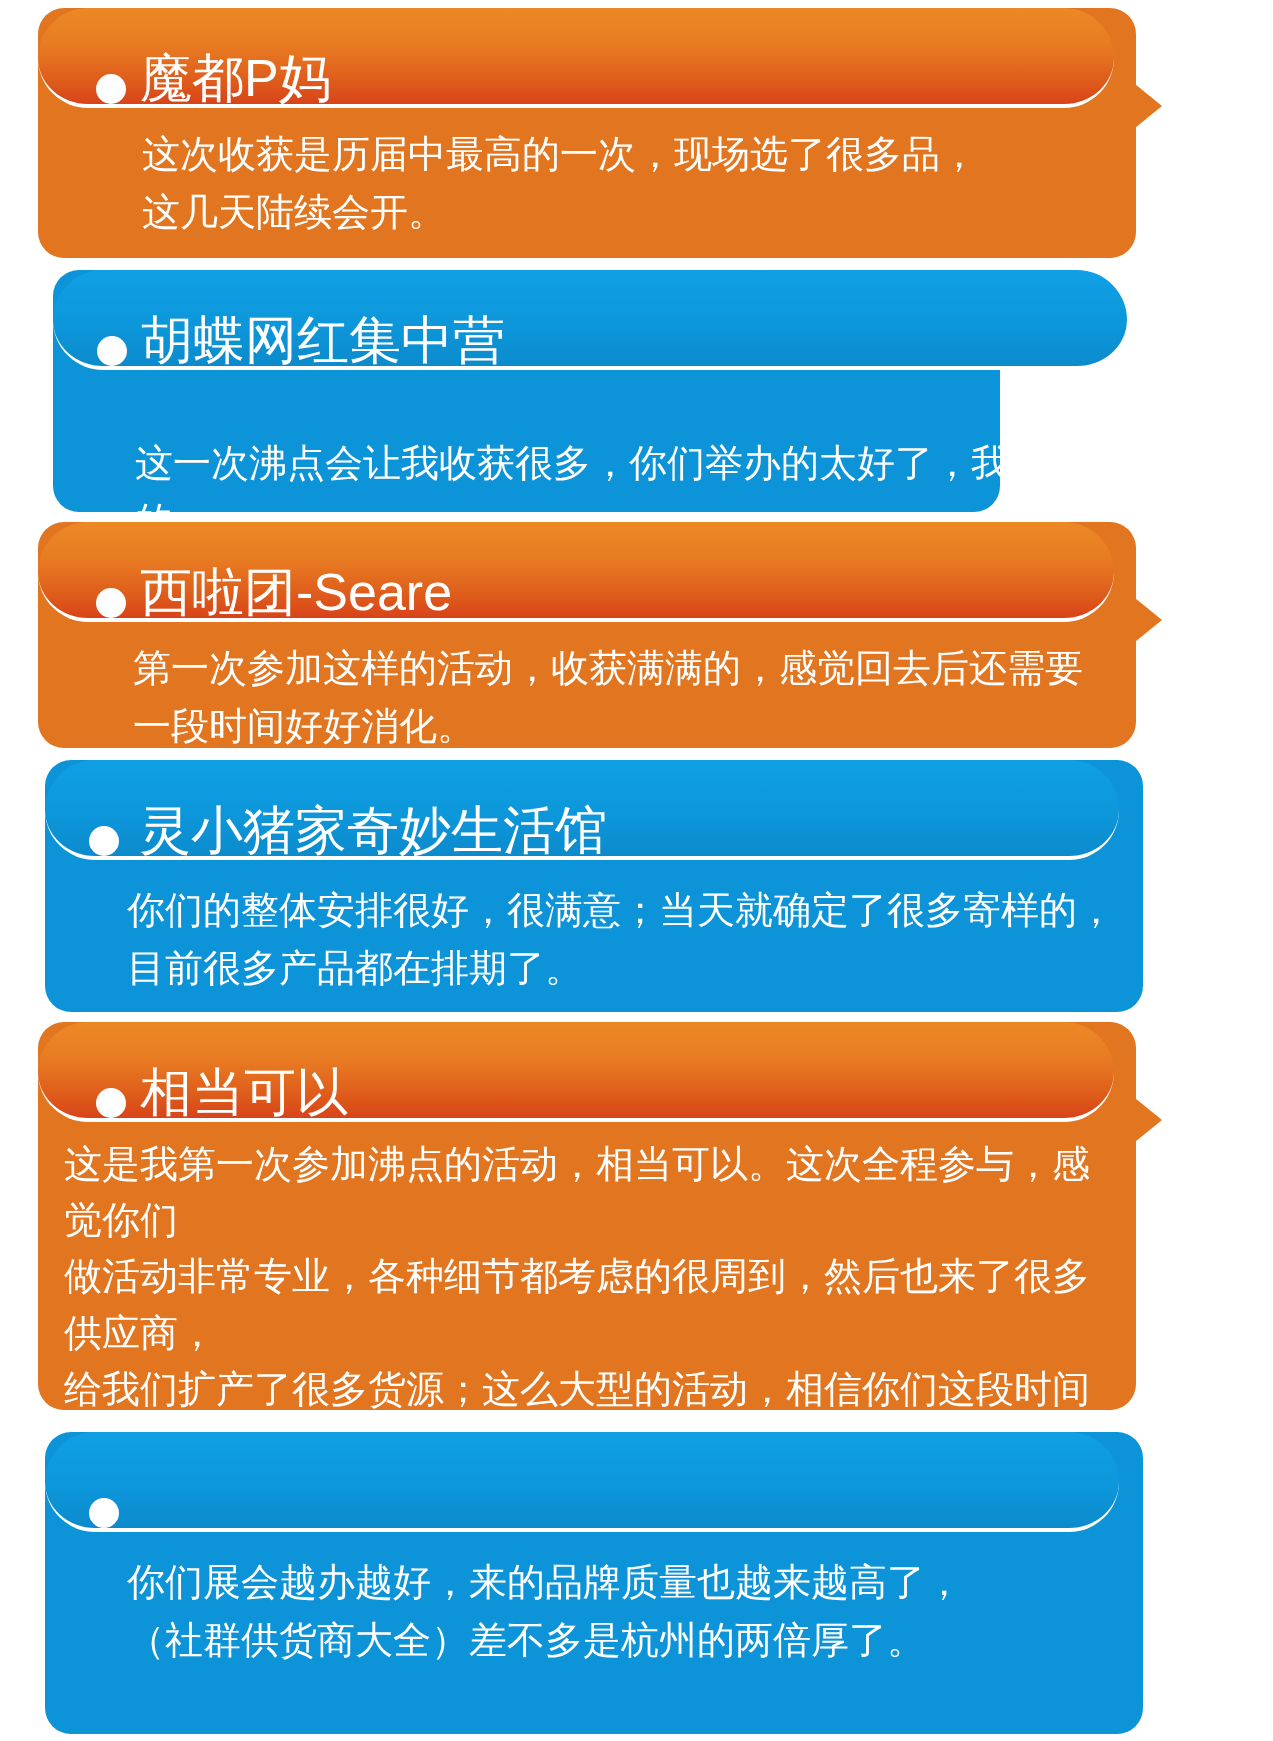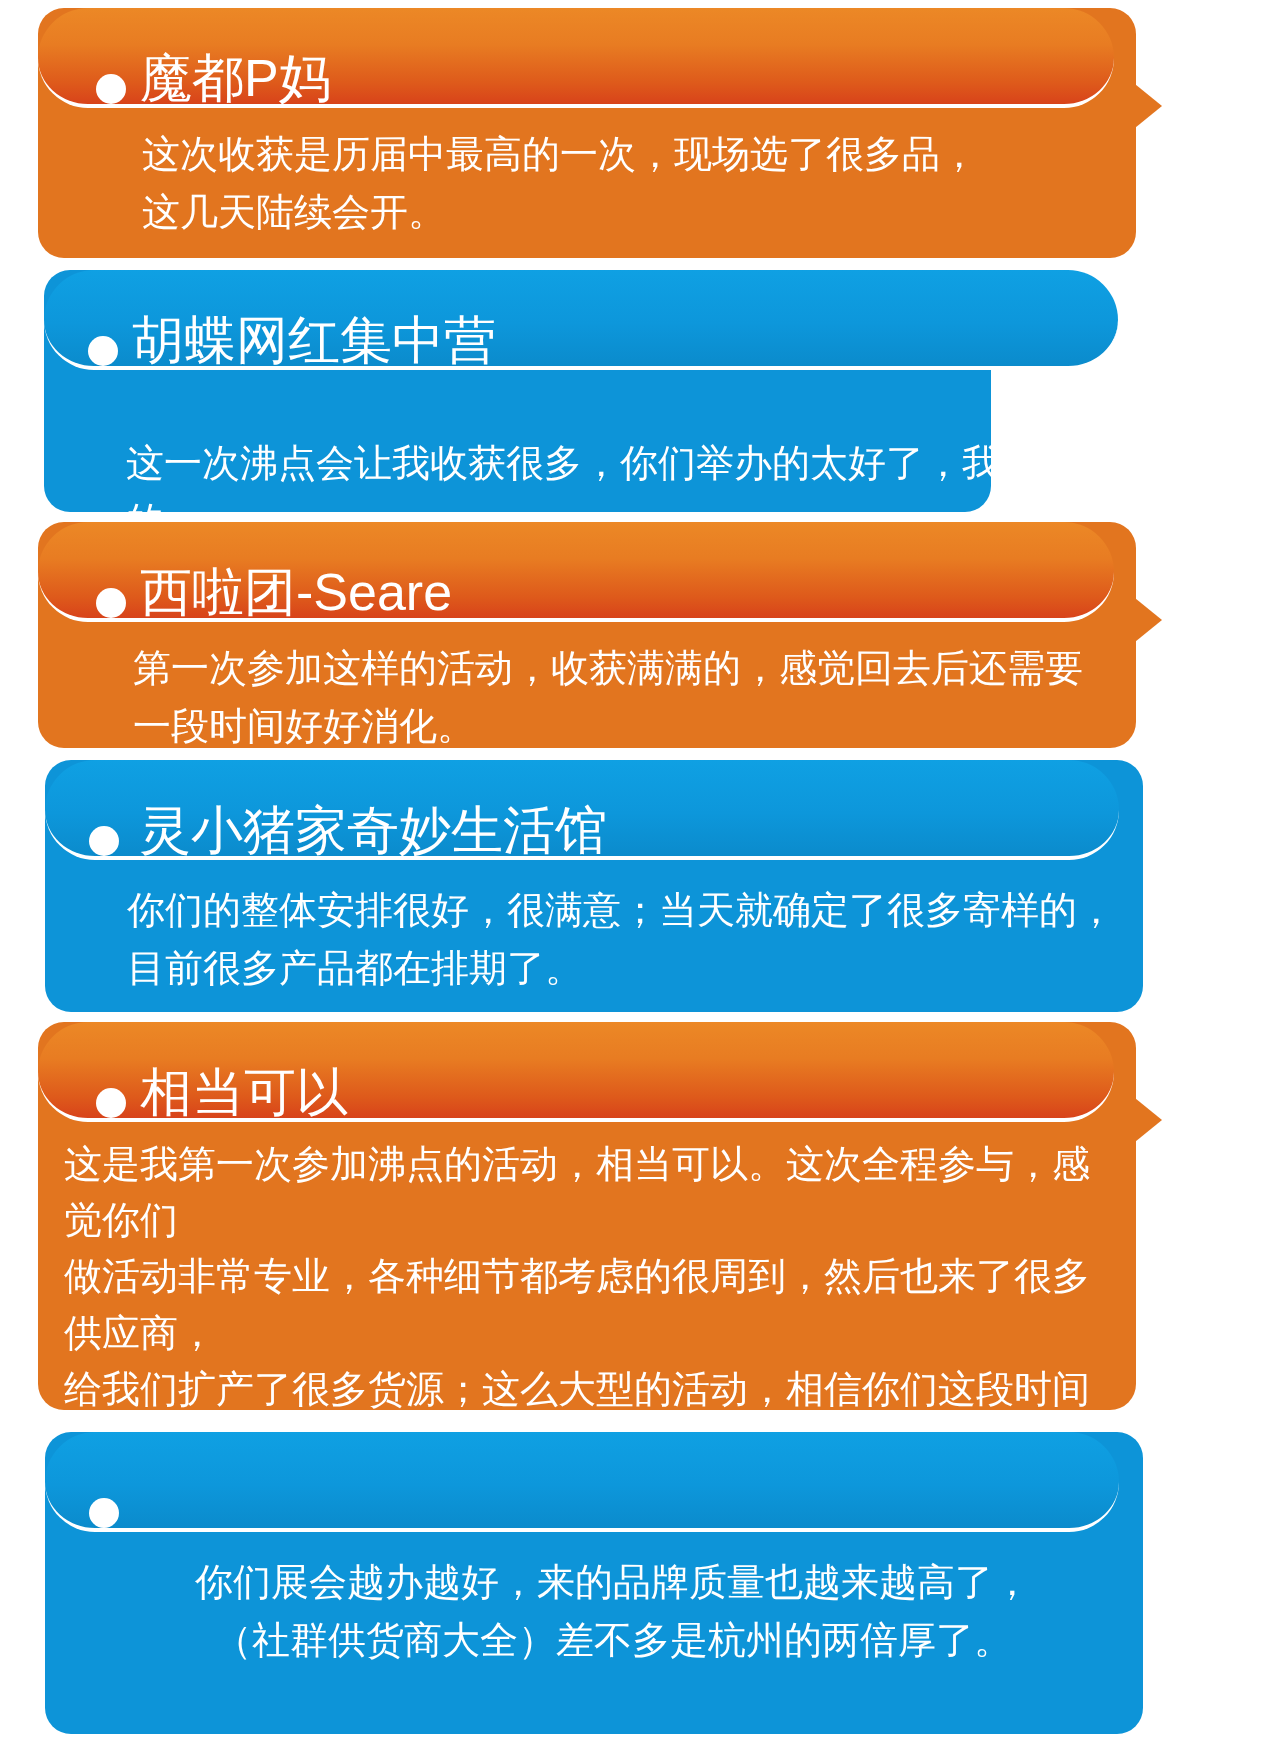--- a/index.html
+++ b/index.html
@@ -44,21 +44,21 @@
              white-space:pre-line;}
 
   
   
   #card1{left:38px;  top:8px;   width:1098px; height:250px;}
   #card1 .header{width:1076px;}
   #card1 .tail{left:1092px;top:72px;}
   #card1 .body-text{left:104px;top:118px;width:980px;}
 
   
-  #card2{left:44px;  top:270px; width:947px; height:242px;}
+  #card2{left:53px;  top:270px; width:947px; height:242px;}
   #card2 .header{width:1074px;}
   #card2 .body-text{left:82px;top:122px;width:985px;margin-top:43px;}
 
   
   #card3{left:38px;  top:522px; width:1098px; height:226px;}
   #card3 .header{width:1076px;}
   #card3 .tail{left:1092px;top:72px;}
   #card3 .body-text{left:95px;top:118px;width:990px;}
 
   
@@ -68,21 +68,21 @@
 
   
   #card5{left:38px;  top:1022px; width:1098px; height:388px;}
   #card5 .header{width:1076px;}
   #card5 .tail{left:1092px;top:72px;}
   #card5 .body-text{left:26px;top:114px;width:1060px;line-height:1.48;}
 
   
   #card6{left:45px;  top:1432px; width:1098px; height:302px;}
   #card6 .header{width:1074px;}
-  #card6 .body-text{left:73px;top:122px;width:990px;text-align:center;}
+  #card6 .body-text{left:82px;top:122px;width:990px;}
 
   
   #card1 .dot{margin-left:58px;}
   #card2 .dot{margin-left:44px;}
   #card3 .dot{margin-left:58px;}
   #card4 .dot{margin-left:44px;}
   #card5 .dot{margin-left:58px;}
   #card6 .dot{margin-left:44px;}
 </style>
 </head>

